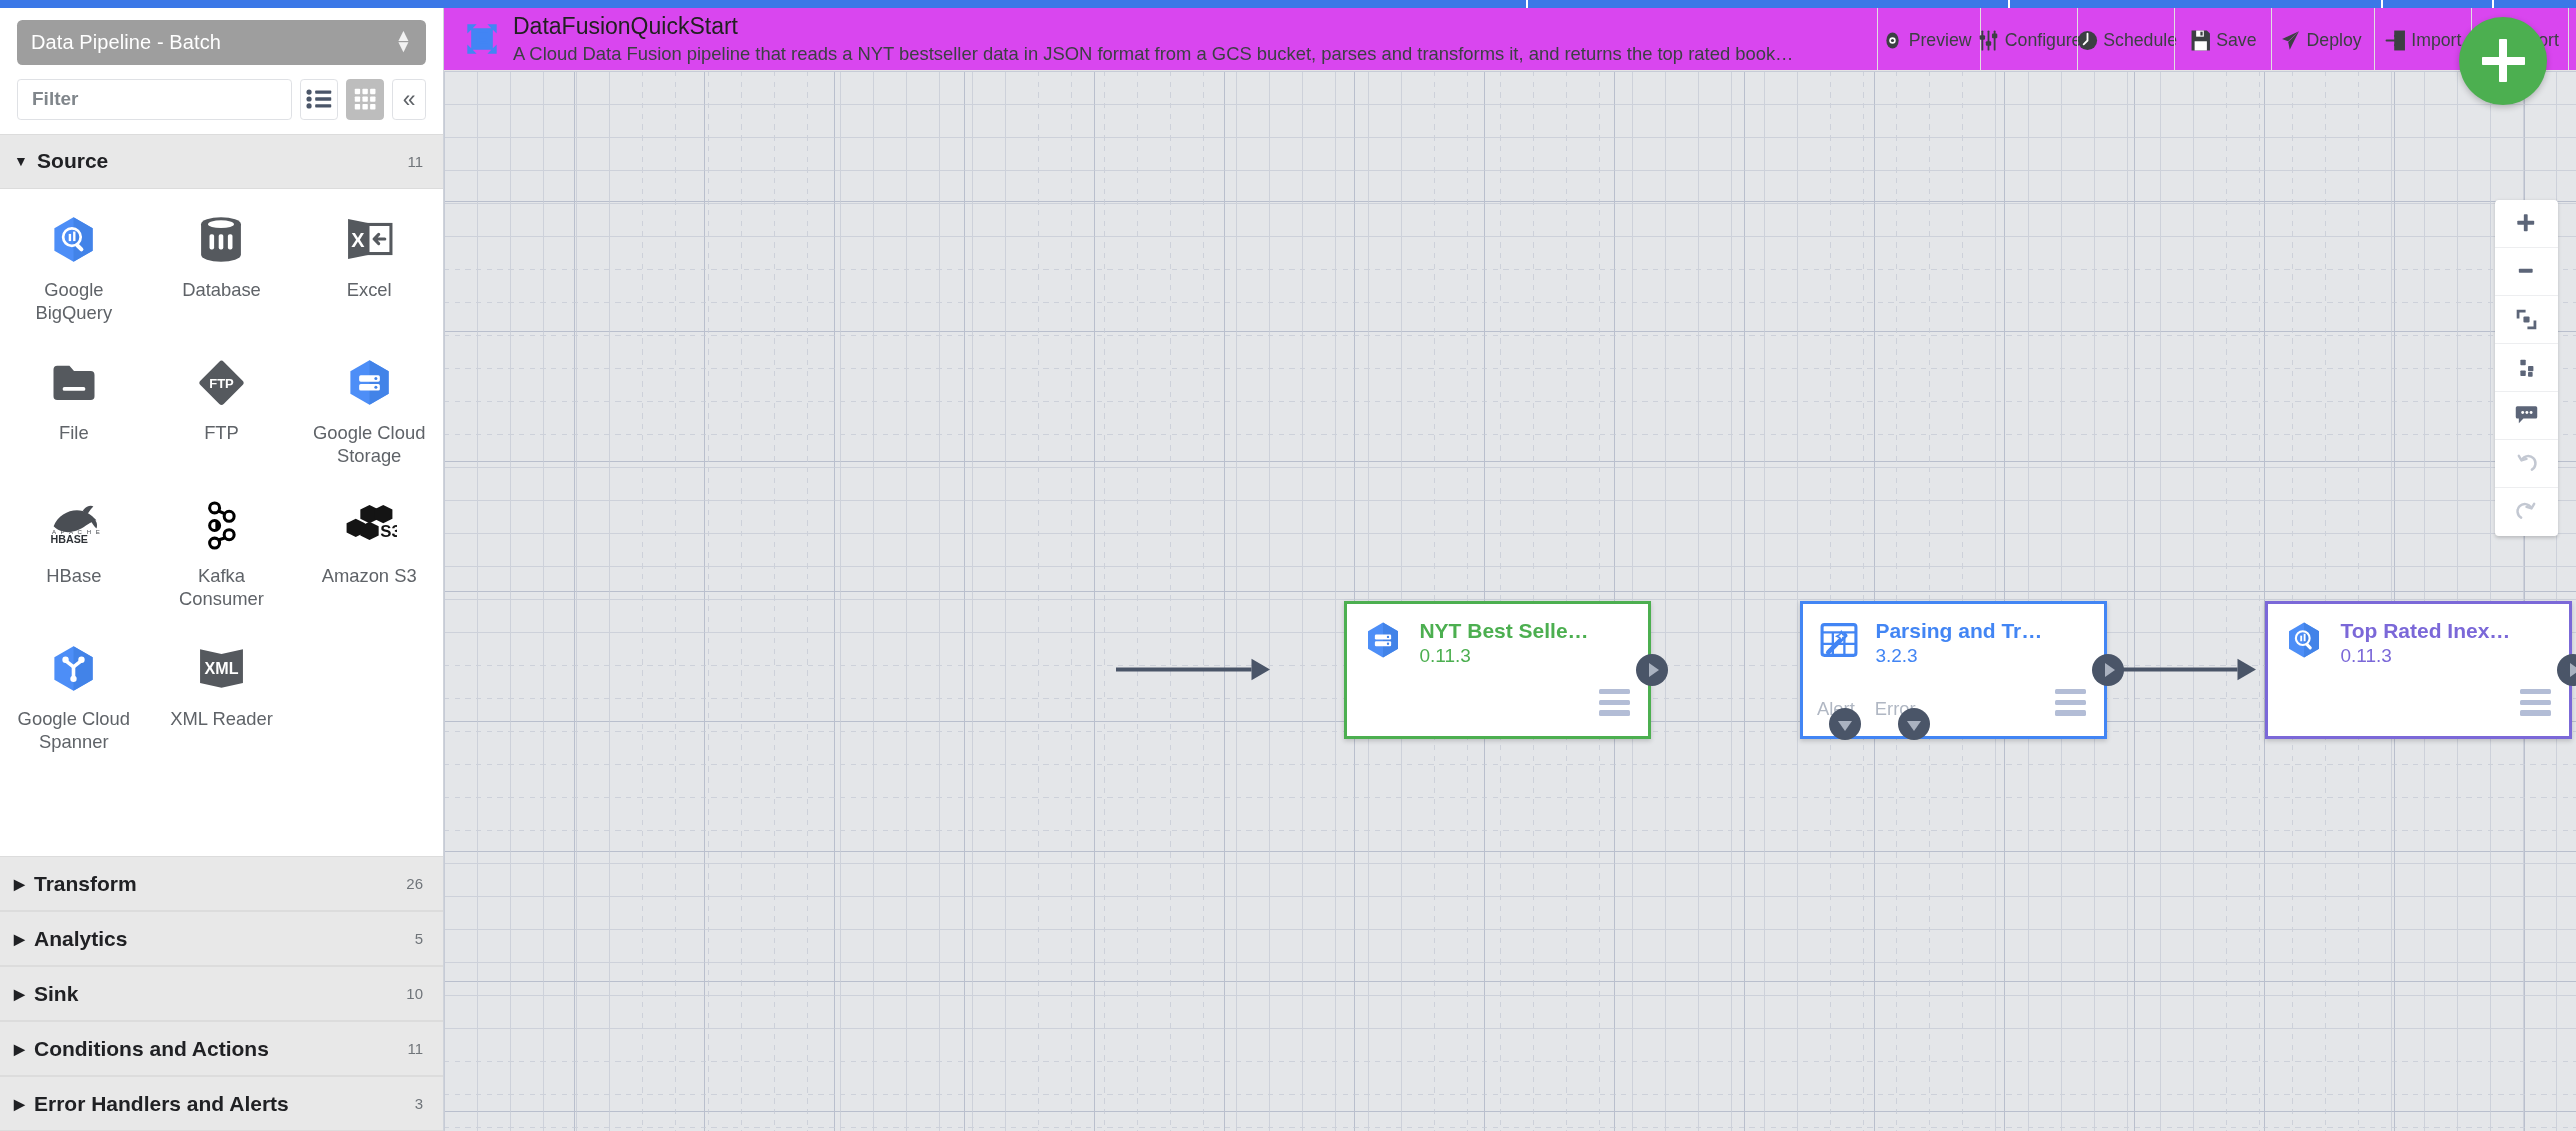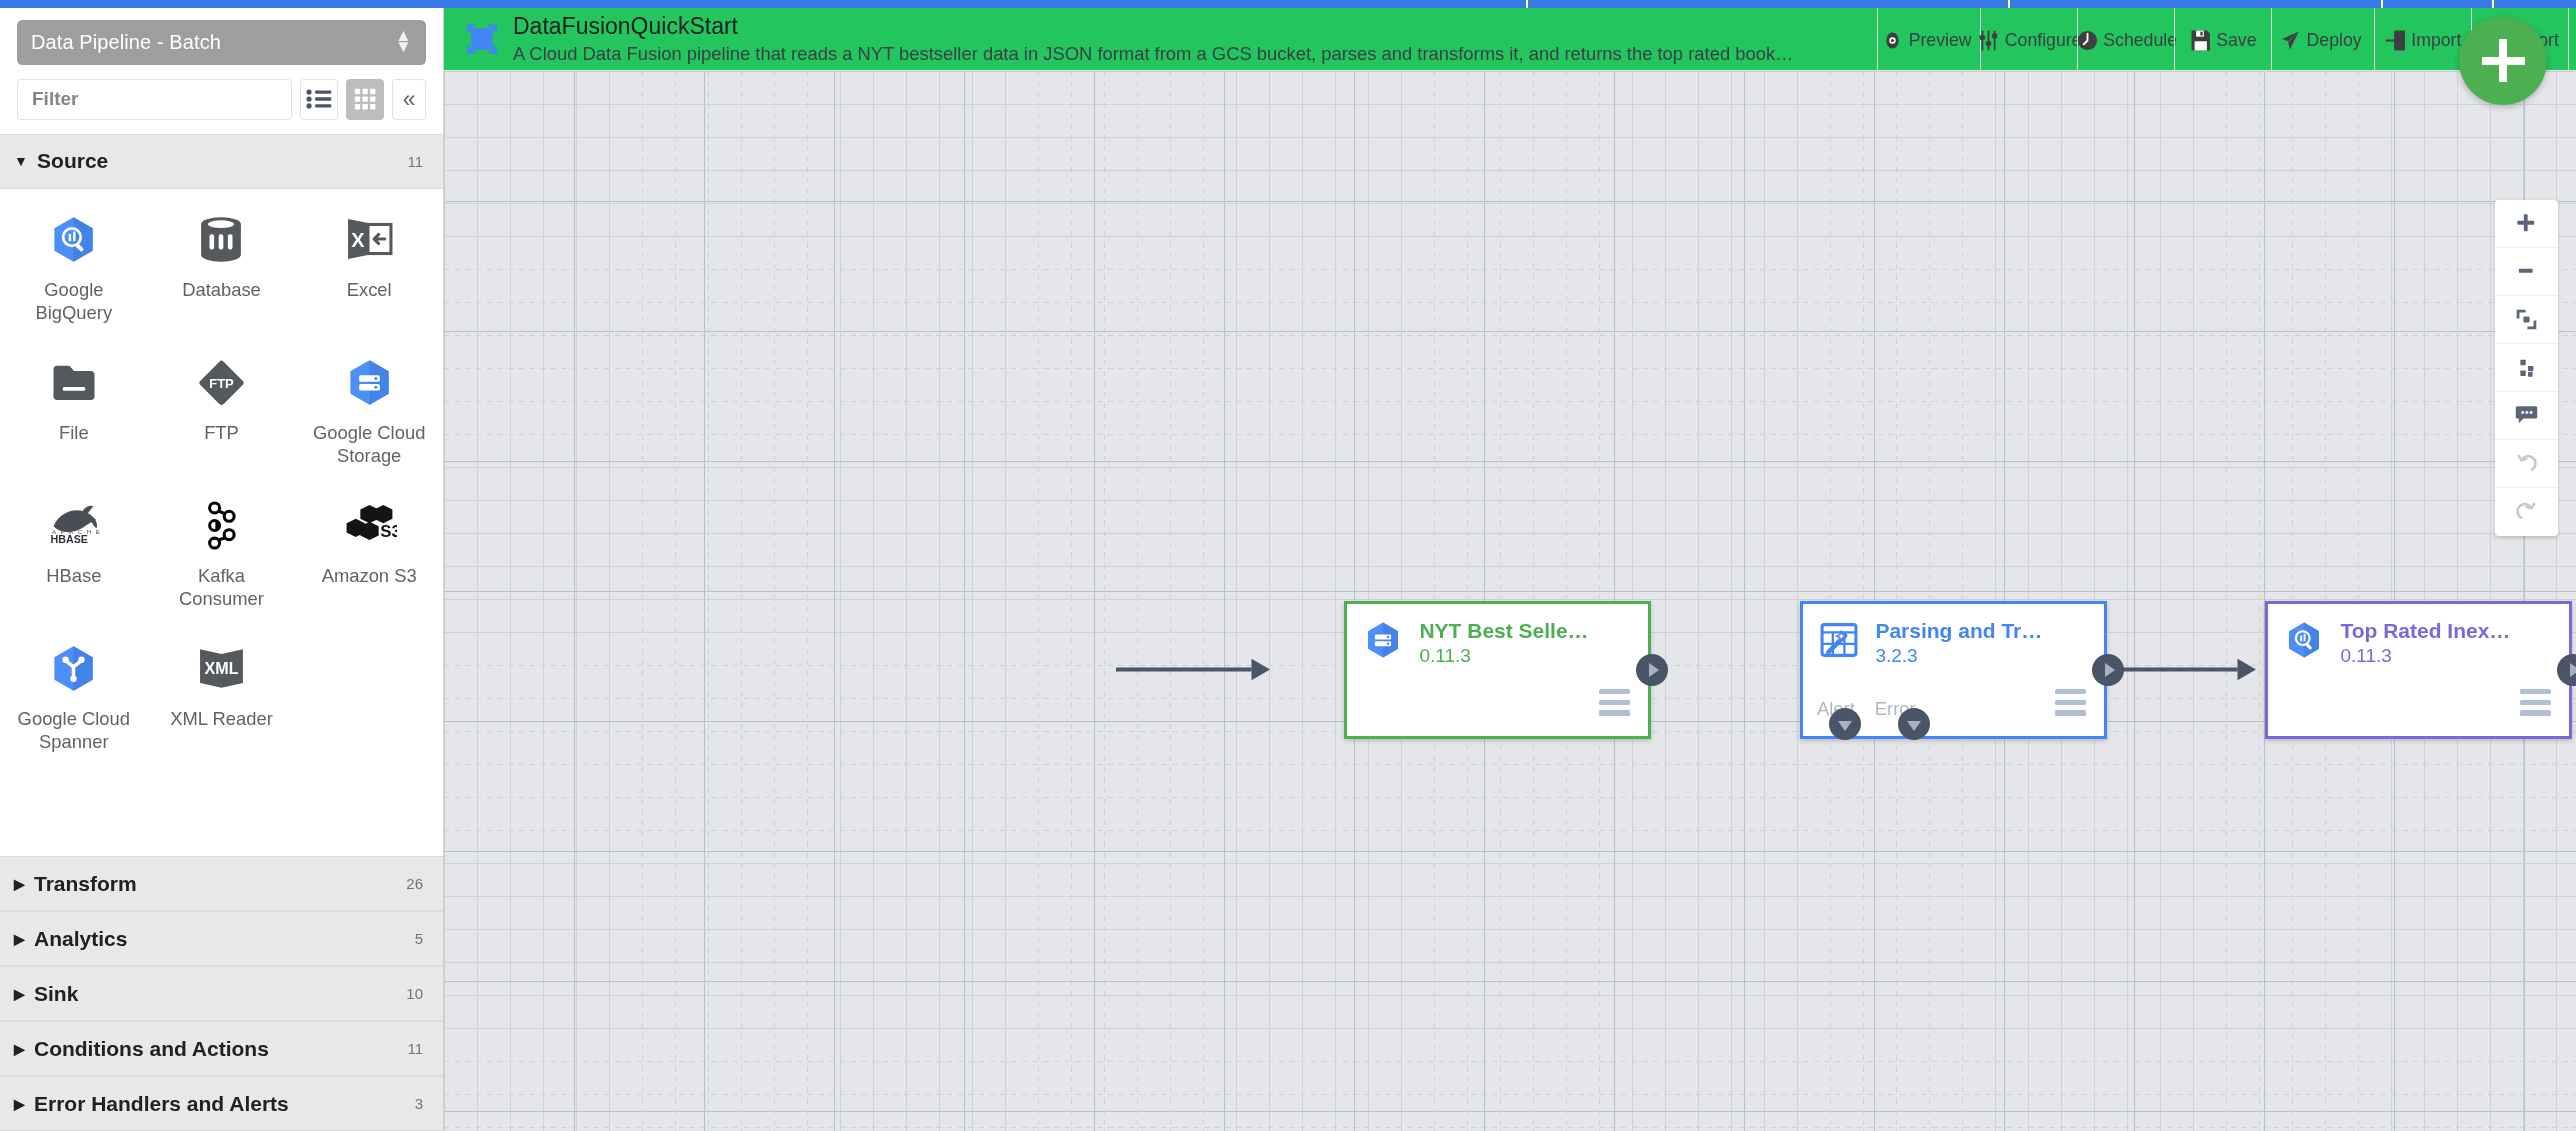--- a/index.html
+++ b/index.html
@@ -118,21 +118,21 @@
     font-weight: 400; line-height: 1.22; max-width: 130px;
   }
 
   
   .canvas-wrap { flex: 1 1 auto; position: relative; min-width: 0; display: flex; flex-direction: column; }
 
   
   .pipeline-header {
     position: relative; z-index: 30;
     height: 63px; flex: 0 0 63px;
-    background: #22c55e;
+    background: #d946ef;
     display: flex; align-items: stretch;
     border-bottom: 1.2px solid #e4e4e4;
   }
   .ph-title-block {
     flex: 1 1 auto; min-width: 0;
     display: flex; align-items: center; gap: 14px;
     padding: 0 17px 0 20px;
   }
   .ph-logo { flex: 0 0 auto; width: 35px; height: 35px; display:flex; align-items:center; justify-content:center; }
   .ph-texts { min-width: 0; display: flex; flex-direction: column; justify-content: center; gap: 3.1px; }

